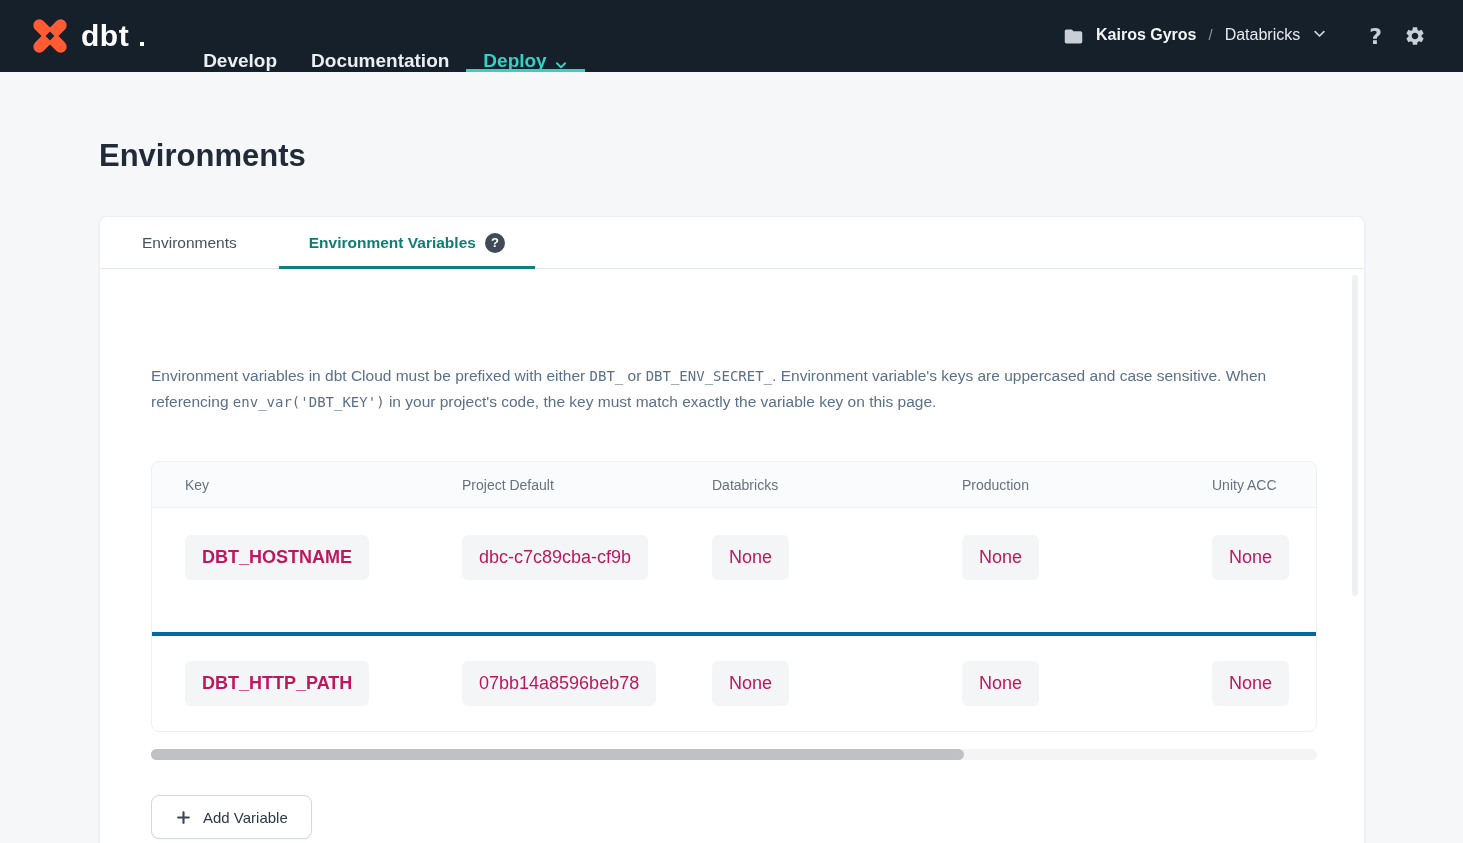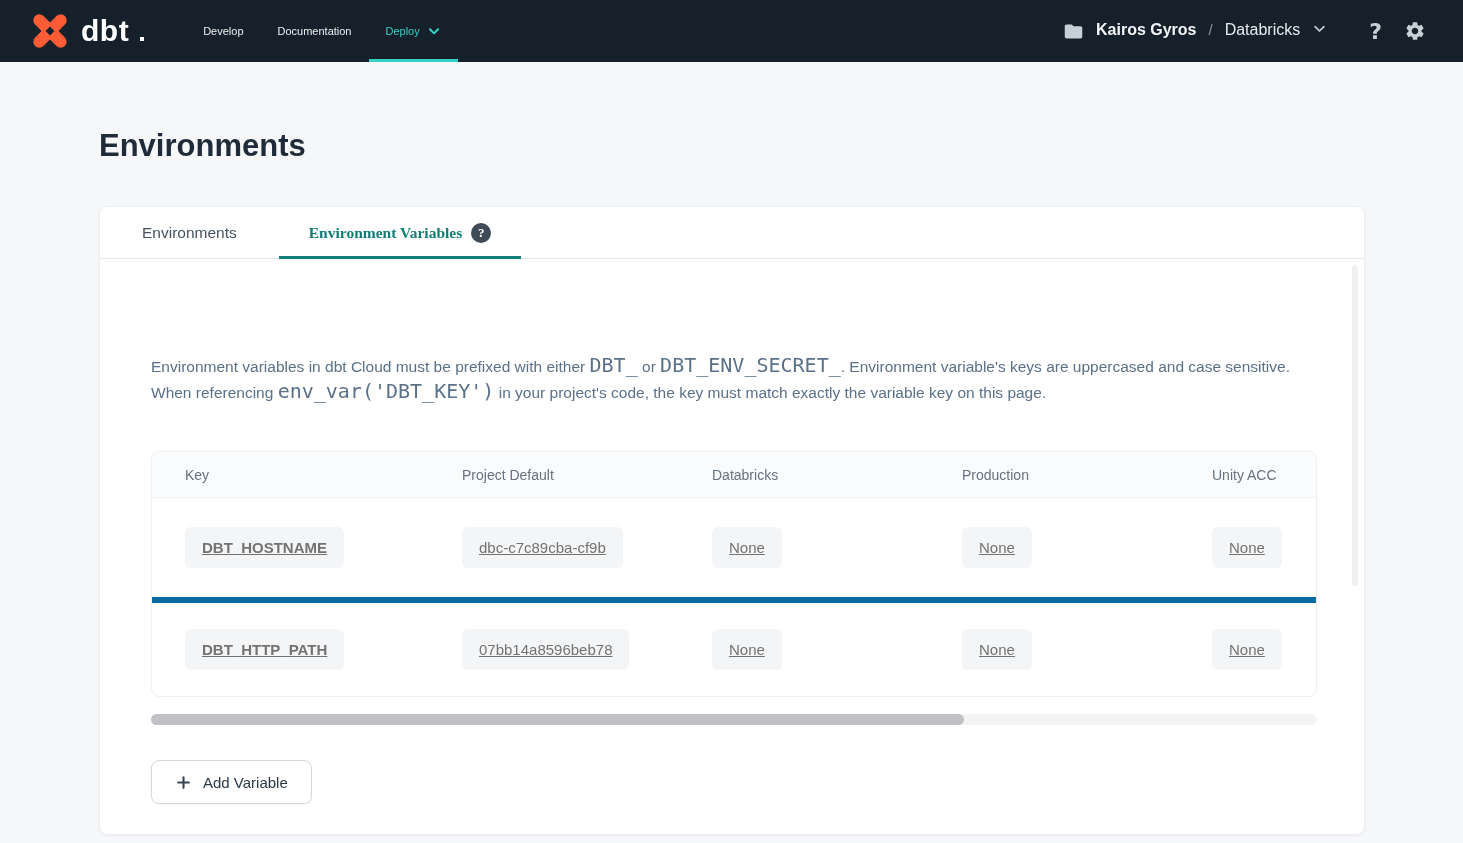--- a/index.html
+++ b/index.html
@@ -5,21 +5,21 @@
   * { margin: 0; padding: 0; box-sizing: border-box; }
   html, body { width: 1463px; height: 843px; overflow: hidden; }
   body {
     font-family: "Liberation Sans", "DejaVu Sans", sans-serif;
     background: #f6f7f9;
     color: #1f2b38;
   }
 
   
   .topbar {
-    height: 62px;
+    height: 72px;
     background: #15202b;
     display: flex;
     align-items: stretch;
     padding: 0 37px 0 28px;
   }
   .logo {
     display: flex;
     align-items: center;
     gap: 9px;
     margin-right: 42px;
@@ -34,25 +34,25 @@
   .logo-dot {
     width: 4px; height: 4px;
     background: #ffffff;
     display: inline-block;
     margin-left: 2px;
     margin-bottom: -16px;
   }
   .nav { display: flex; align-items: stretch; }
   .nav-item {
     display: flex;
-    align-items: center;
+    align-items: flex-end;
     gap: 7px;
     padding: 0 17px;
-    font-size: 11px;
-    font-weight: 400;
+    font-size: 19px;
+    font-weight: 700;
     color: #eceff2;
     position: relative;
     cursor: pointer;
   }
   .nav-item.active { color: #36d1c6; }
   .nav-item.active::after {
     content: "";
     position: absolute;
     left: 0; right: 0; bottom: 0;
     height: 3px;
@@ -116,21 +116,20 @@
     padding: 0 30px;
     font-size: 15.5px;
     color: #44525f;
     cursor: pointer;
     position: relative;
   }
   .tab:first-child { padding: 0 42px; }
   .tab.active {
     color: #0f7d74;
     font-weight: 700;
-    font-family: Liberation Serif, serif;
   }
   .tab.active::after {
     content: "";
     position: absolute;
     left: 0; right: 0; bottom: -1px;
     height: 3px;
     background: #12807a;
   }
   .tab-help {
     width: 20px; height: 20px;
@@ -150,21 +149,21 @@
   }
 
   .description {
     max-width: 1172px;
     font-size: 15.5px;
     line-height: 25px;
     color: #5b7089;
   }
   .description .code {
     font-family: "DejaVu Sans Mono", "Liberation Mono", monospace;
-    font-size: 20px;
+    font-size: 14px;
     color: #5b7089;
   }
 
   
   .env-table {
     margin-top: 46px;
     border: 1px solid #edeff1;
     border-radius: 8px;
     background: #ffffff;
     overflow: hidden;
@@ -179,30 +178,29 @@
     height: 46px;
     background: #fafbfc;
     border-bottom: 1px solid #eef0f2;
   }
   .t-head .t-col {
     font-size: 14px;
     font-weight: 400;
     color: #66727f;
   }
   .t-body-row { height: 99px; }
-  .t-body-row + .t-body-row { border-top: 6px solid #0369a1; }
+  .t-body-row + .t-body-row { border-top: 4px solid #0369a1; margin-top: 25px; }
   .pill {
     display: inline-block;
     background: #f4f5f7;
     border-radius: 6px;
     padding: 12px 17px;
-    font-size: 15px;
-    color: #737373;
+    font-size: 18px;
+    color: #be185d;
     white-space: nowrap;
-    text-decoration: underline;
   }
   .pill.key { font-weight: 700; }
 
   
   .h-scrollbar {
     margin-top: 17px;
     height: 11px;
     background: #f4f4f5;
     border-radius: 6px;
     position: relative;

